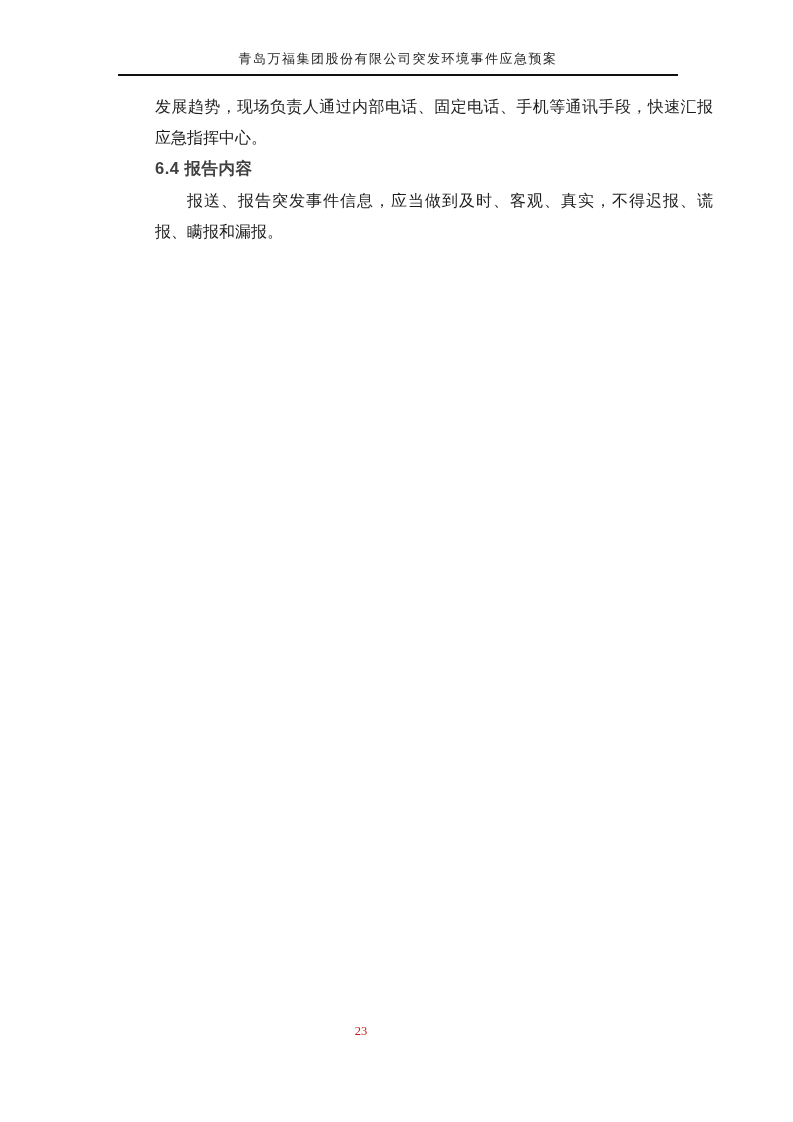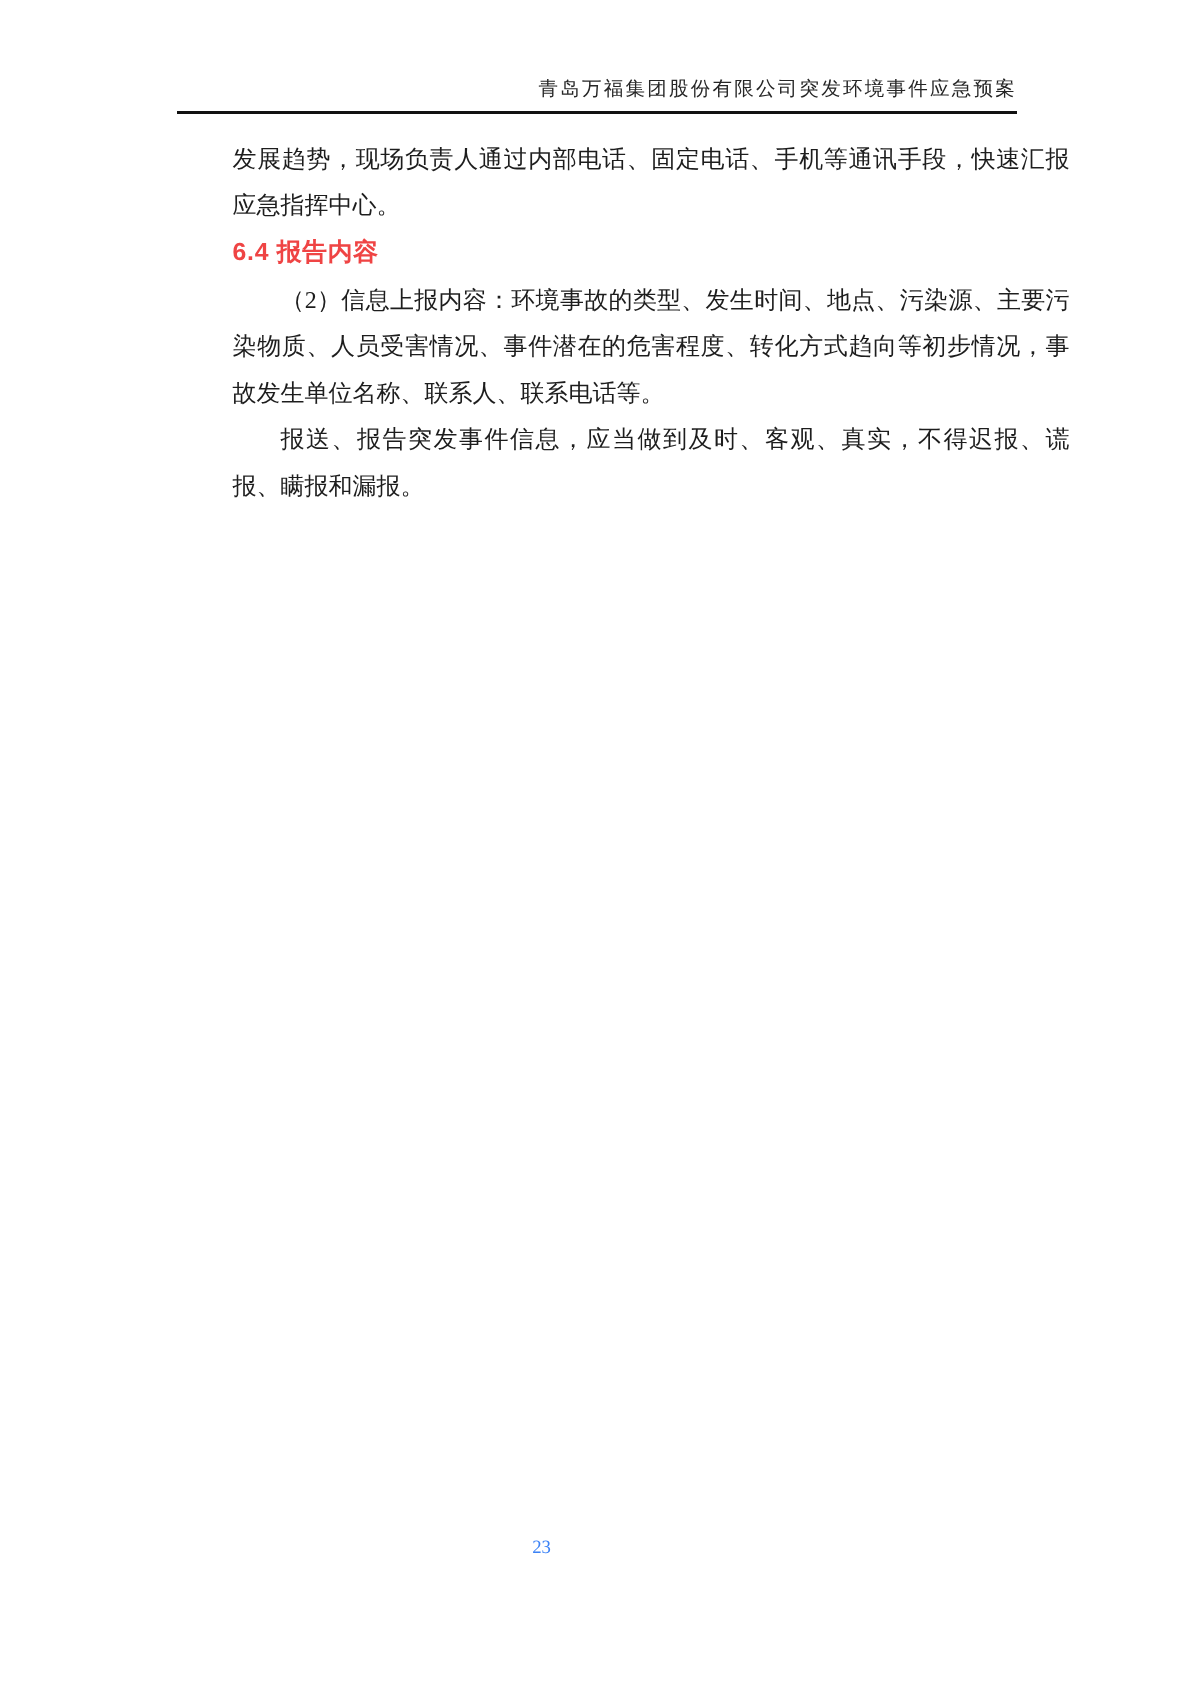--- a/index.html
+++ b/index.html
@@ -14,21 +14,21 @@
     background: #ffffff;
     overflow: hidden;
     font-family: "Liberation Serif", "DejaVu Serif", serif;
     color: #1d1d1d;
   }
   .doc-header {
     position: absolute;
     left: 118px;
     width: 560px;
     top: 50px;
-    text-align: right;
+    text-align: center;
     font-size: 13px;
     letter-spacing: 1.5px;
     color: #262626;
     padding-bottom: 6px;
     border-bottom: 2px solid #111111;
   }
   .doc-body {
     position: absolute;
     left: 119px;
     width: 558px;
@@ -43,49 +43,48 @@
     margin: 0;
     padding: 0;
   }
   .indent {
     text-indent: 2em;
   }
   .section-heading {
     font-family: "Liberation Sans", "DejaVu Sans", sans-serif;
     font-weight: bold;
     font-size: 16.5px;
-    color: #ef4444;
+    color: #404040;
     letter-spacing: 0.5px;
   }
   .page-footer {
     position: absolute;
     left: 0;
     width: 722px;
     top: 1024px;
     text-align: center;
     font-size: 12.5px;
-    color: #3b82f6;
+    color: #b91c1c;
   }
 </style>
 </head>
 <body>
 
 <div class="page">
 
   <div class="doc-header">
     <span>青岛万福集团股份有限公司突发环境事件应急预案</span>
   </div>
 
   <div class="doc-body">
     <p>发展趋势，现场负责人通过内部电话、固定电话、手机等通讯手段，快速汇报应急指挥中心。</p>
 
     <p class="section-heading">6.4 报告内容</p>
 
 
-    <p class="indent">（2）信息上报内容：环境事故的类型、发生时间、地点、污染源、主要污染物质、人员受害情况、事件潜在的危害程度、转化方式趋向等初步情况，事故发生单位名称、联系人、联系电话等。</p>
 
     <p class="indent">报送、报告突发事件信息，应当做到及时、客观、真实，不得迟报、谎报、瞒报和漏报。</p>
   </div>
 
   <div class="page-footer">
     <span>23</span>
   </div>
 
 </div>
 

